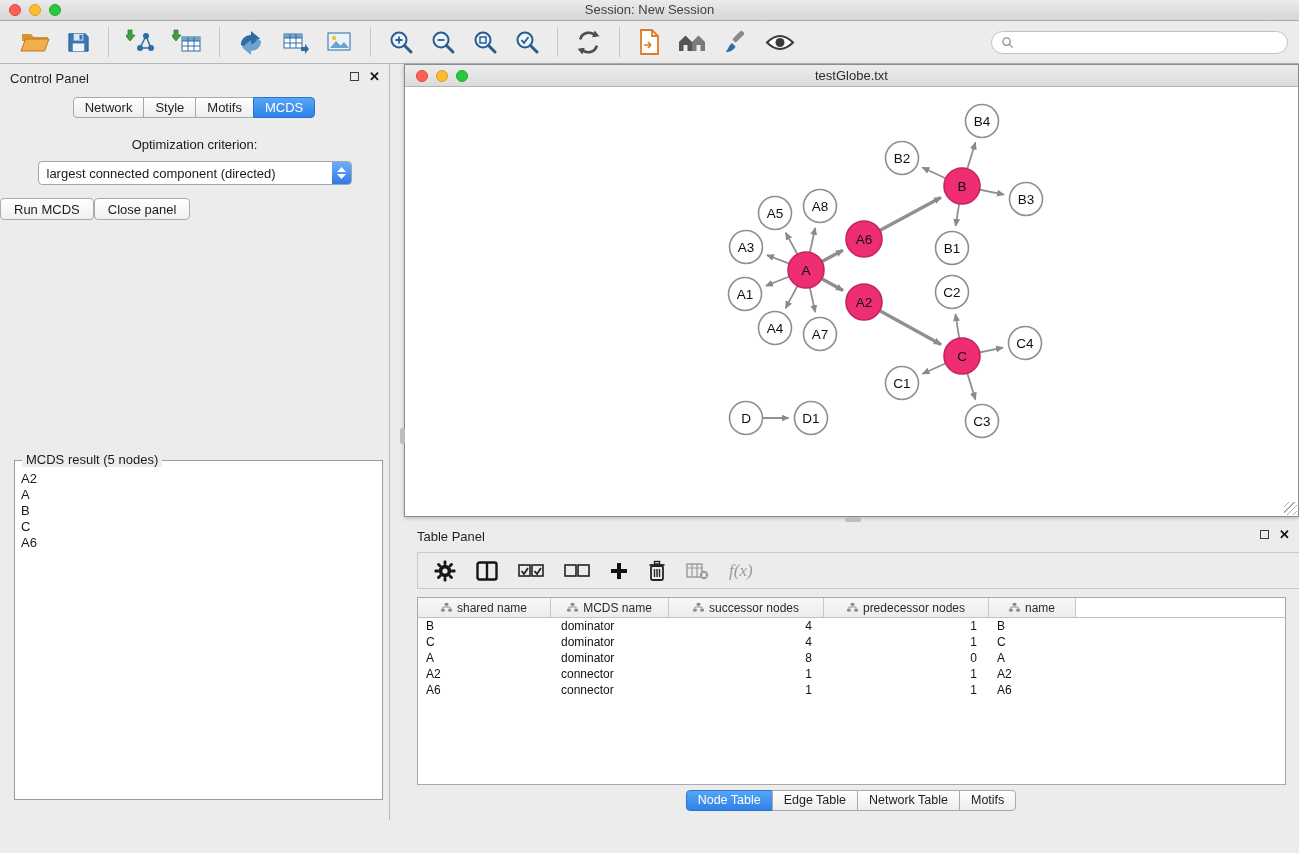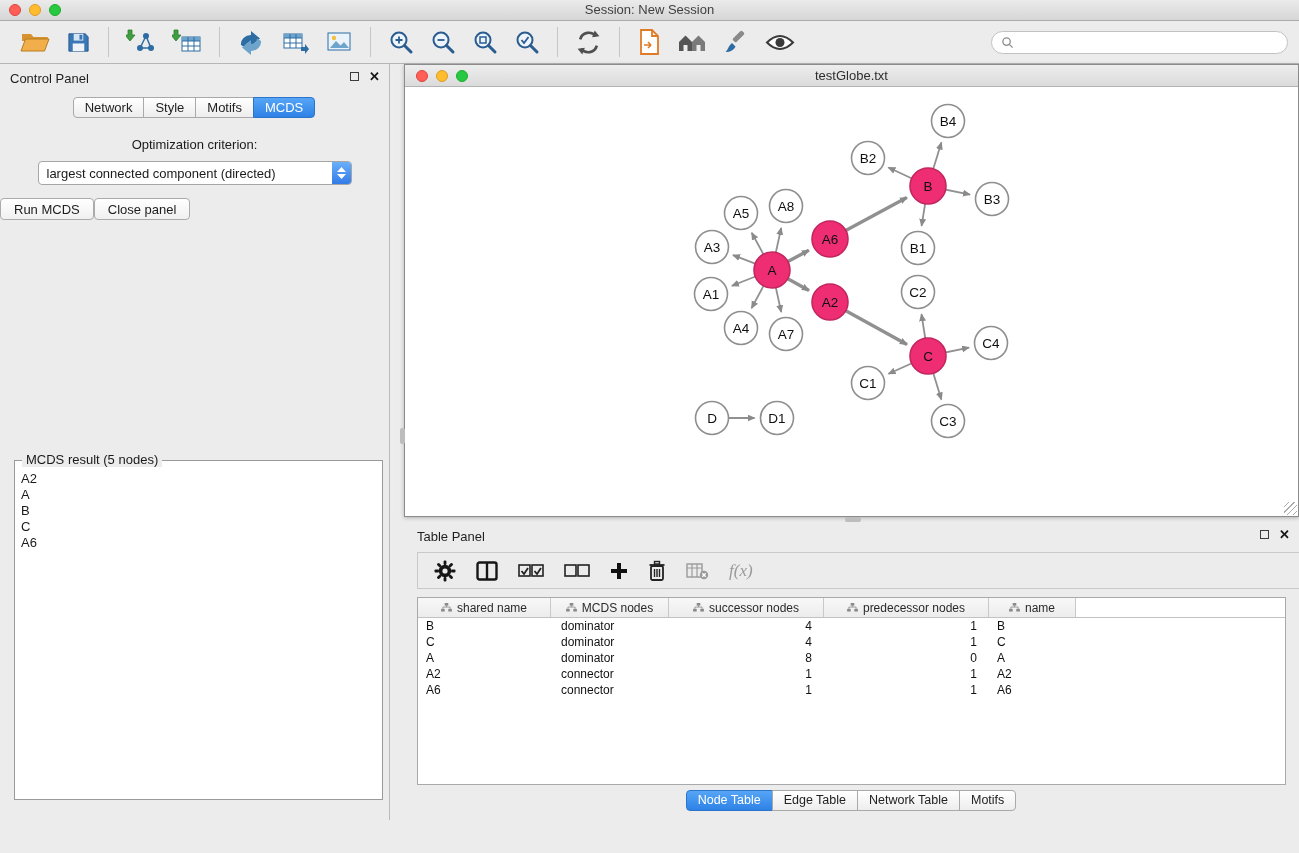--- a/index.html
+++ b/index.html
@@ -56,21 +56,21 @@
   .result-list{padding:10px 0 0 6px;}
   .result-item{font-size:13px;line-height:16px;}
 
   
   .net-window{position:absolute;left:404px;top:64px;width:895px;height:453px;background:#fff;
               border:1px solid #8b8b8b;box-shadow:0 1px 4px rgba(0,0,0,.25);}
   .net-title{position:relative;height:22px;background:linear-gradient(#ededed,#dbdbdb);
              border-bottom:1px solid #b3b3b3;}
   .net-title .title{text-align:center;line-height:21px;font-size:13px;color:#2e2e2e;}
   .net-title .lights{top:5px;left:11px;}
-  .net-canvas{position:relative;width:893px;height:429px;background:#fff;overflow:hidden;}
+  .net-canvas{position:relative;width:893px;height:429px;background:#fff;overflow:hidden;padding-left:34px;}
   .resize-grip{position:absolute;right:1px;bottom:1px;width:13px;height:13px;
                background:repeating-linear-gradient(135deg,transparent 0 3px,#ababab 3px 4px);}
   .splitter-v{position:absolute;left:400px;top:428px;width:5px;height:16px;background:#bdbdbd;border-radius:2px;}
   .splitter-h{position:absolute;left:845px;top:517px;width:16px;height:5px;background:#bdbdbd;border-radius:2px;}
 
   
   .table-panel{position:absolute;left:404px;top:522px;width:895px;height:298px;background:#ececec;}
   .tp-head{position:relative;height:26px;}
   .tp-toolbar{position:absolute;left:13px;top:30px;width:934px;height:37px;border:1px solid #c9c9c9;
               background:#ececec;display:flex;align-items:center;gap:8px;padding-left:10px;}
@@ -496,21 +496,21 @@
             </svg>
             <span>shared name</span>
           </div>
           <div class="th" style="width: 118px;">
             <svg class="th-icon" viewBox="0 0 12 10">
               <rect x="4" y="0" width="4" height="3" fill="#8a8a8a"></rect>
               <rect x="0" y="6.5" width="4" height="3" fill="#8a8a8a"></rect>
               <rect x="8" y="6.5" width="4" height="3" fill="#8a8a8a"></rect>
               <path d="M6 3 v1.5 M2 6.5 v-2 h8 v2" stroke="#8a8a8a" fill="none" stroke-width="0.9"></path>
             </svg>
-            <span>MCDS nodes</span>
+            <span>MCDS name</span>
           </div>
           <div class="th" style="width: 155px;">
             <svg class="th-icon" viewBox="0 0 12 10">
               <rect x="4" y="0" width="4" height="3" fill="#8a8a8a"></rect>
               <rect x="0" y="6.5" width="4" height="3" fill="#8a8a8a"></rect>
               <rect x="8" y="6.5" width="4" height="3" fill="#8a8a8a"></rect>
               <path d="M6 3 v1.5 M2 6.5 v-2 h8 v2" stroke="#8a8a8a" fill="none" stroke-width="0.9"></path>
             </svg>
             <span>successor nodes</span>
           </div>

